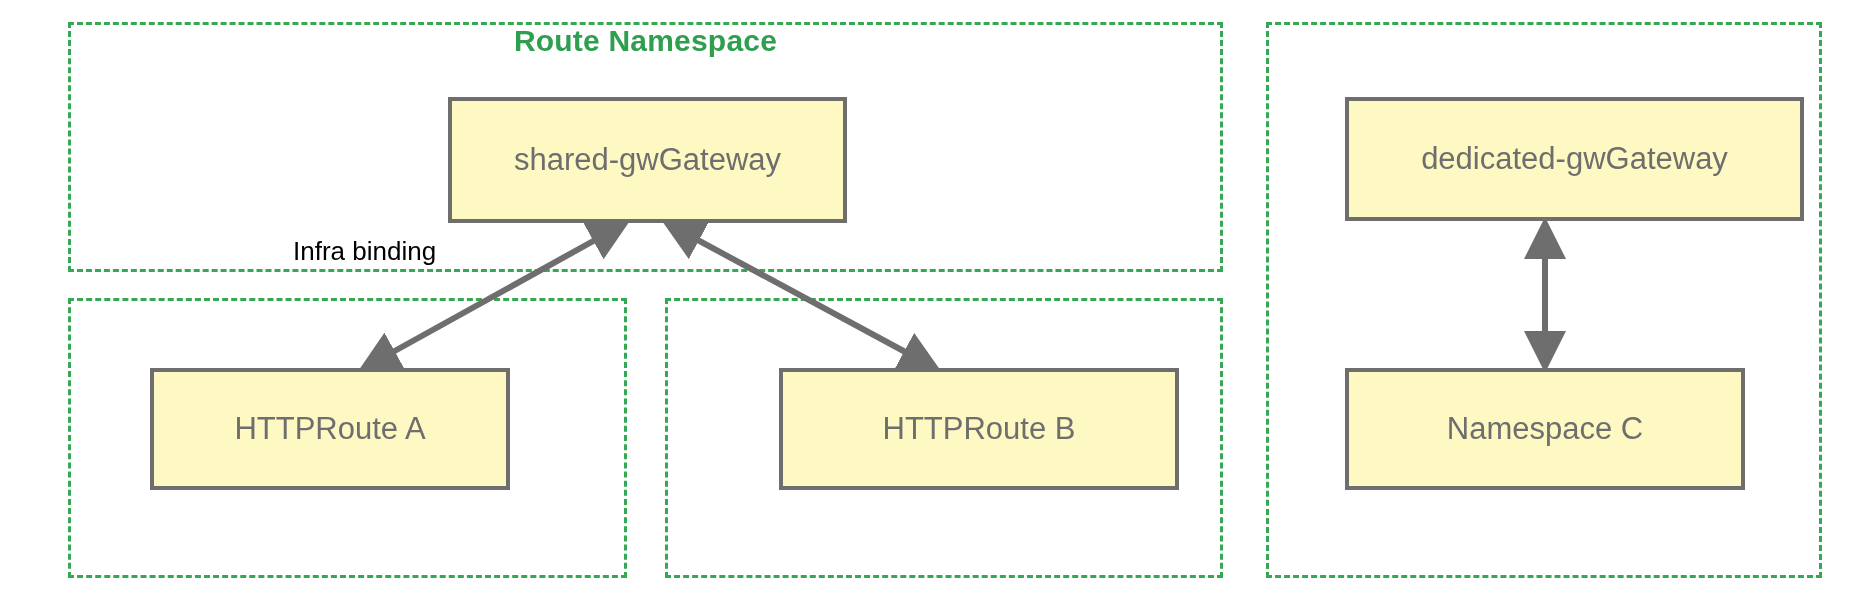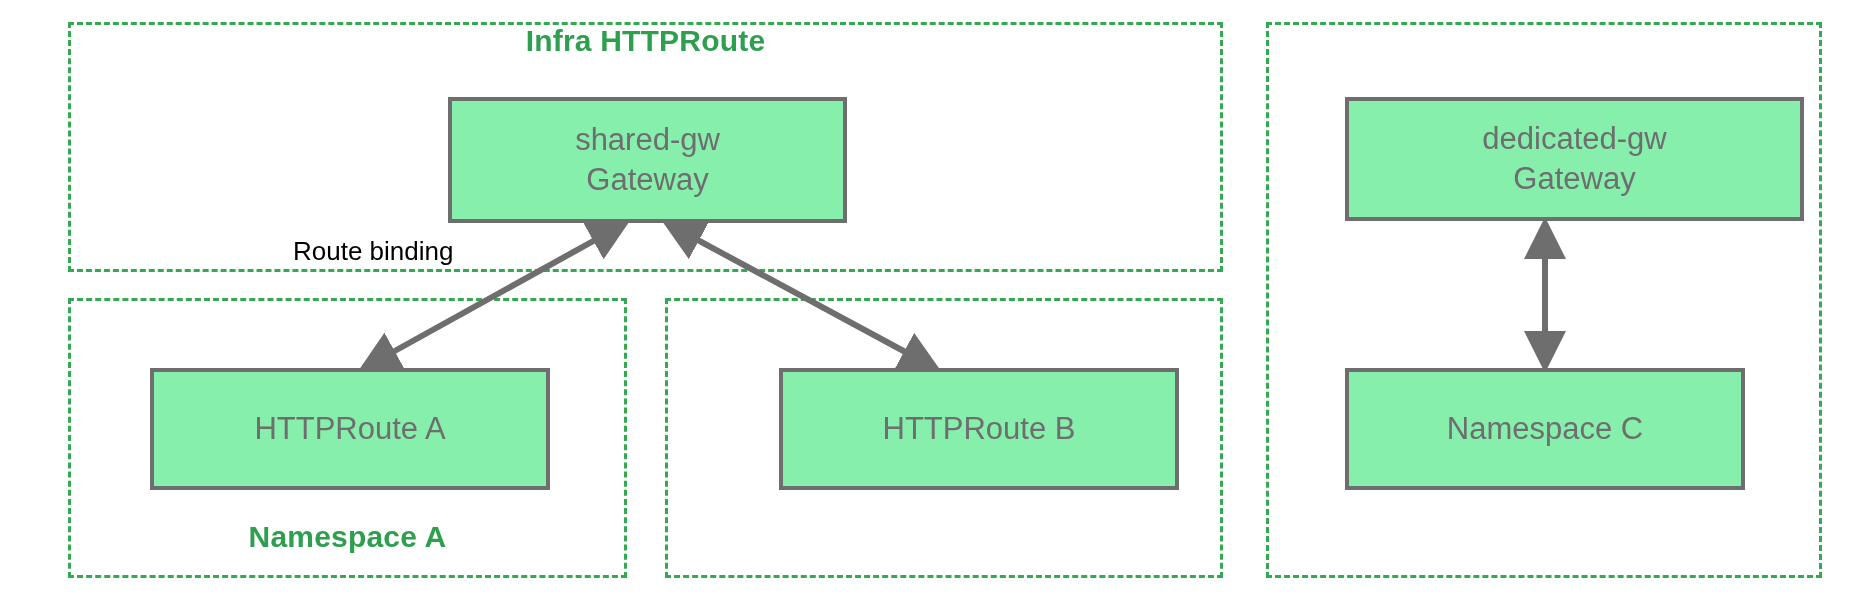--- a/index.html
+++ b/index.html
@@ -30,23 +30,23 @@
     font-size: 30px;
     letter-spacing: 0.2px;
     white-space: nowrap;
     text-align: center;
     line-height: 1;
   }
   .node-box {
     position: absolute;
     border: 4px solid #6e6e6e;
     box-sizing: border-box;
-    background: #86efac;
+    background: #fef9c3;
     display: flex;
-    flex-direction: column;
+    flex-direction: row;
     align-items: center;
     justify-content: center;
     color: #6e6e6e;
     font-size: 31px;
     line-height: 1.28;
     text-align: center;
     white-space: nowrap;
   }
   .node-line { display: block; }
   .edge-label {
@@ -64,24 +64,23 @@
     height: 600px;
     pointer-events: none;
   }
 </style>
 </head>
 <body>
 
 <div id="canvas">
 
   <div class="ns-box" style="left:68px; top:22px; width:1155px; height:250px;"></div>
-  <div class="ns-label" style="left:68px; top:26px; width:1155px;">Infra HTTPRoute</div>
+  <div class="ns-label" style="left:68px; top:26px; width:1155px;">Route Namespace</div>
 
   <div class="ns-box" style="left:68px; top:298px; width:559px; height:280px;"></div>
-  <div class="ns-label" style="left:68px; top:522px; width:559px;">Namespace A</div>
 
   <div class="ns-box" style="left:665px; top:298px; width:558px; height:280px;"></div>
 
   <div class="ns-box" style="left:1266px; top:22px; width:556px; height:556px;"></div>
 
   <svg class="edges" viewBox="0 0 1860 600" xmlns="http://www.w3.org/2000/svg">
     <defs>
       <marker id="arrow-end" viewBox="0 0 12 12" refX="10" refY="6" markerWidth="7" markerHeight="7" orient="auto-start-reverse">
         <path d="M 0 0 L 12 6 L 0 12 z" fill="#6e6e6e"></path>
       </marker>
@@ -90,33 +89,33 @@
       </marker>
     </defs>
 
     <line x1="364" y1="368" x2="624" y2="224" stroke="#6e6e6e" stroke-width="6" marker-start="url(#arrow-start)" marker-end="url(#arrow-end)"></line>
 
     <line x1="935" y1="368" x2="668" y2="224" stroke="#6e6e6e" stroke-width="6" marker-start="url(#arrow-start)" marker-end="url(#arrow-end)"></line>
 
     <line x1="1545" y1="366" x2="1545" y2="224" stroke="#6e6e6e" stroke-width="6" marker-start="url(#arrow-start)" marker-end="url(#arrow-end)"></line>
   </svg>
 
-  <div class="edge-label" style="left:293px; top:238px;">Route binding</div>
+  <div class="edge-label" style="left:293px; top:238px;">Infra binding</div>
 
   <div class="node-box" style="left:448px; top:97px; width:399px; height:126px;">
     <span class="node-line">shared-gw</span>
     <span class="node-line">Gateway</span>
   </div>
 
   <div class="node-box" style="left:1345px; top:97px; width:459px; height:124px;">
     <span class="node-line">dedicated-gw</span>
     <span class="node-line">Gateway</span>
   </div>
 
-  <div class="node-box" style="left:150px; top:368px; width:400px; height:122px;">
+  <div class="node-box" style="left:150px; top:368px; width:360px; height:122px;">
     <span class="node-line">HTTPRoute A</span>
   </div>
 
   <div class="node-box" style="left:779px; top:368px; width:400px; height:122px;">
     <span class="node-line">HTTPRoute B</span>
   </div>
 
   <div class="node-box" style="left:1345px; top:368px; width:400px; height:122px;">
     <span class="node-line">Namespace C</span>
   </div>

